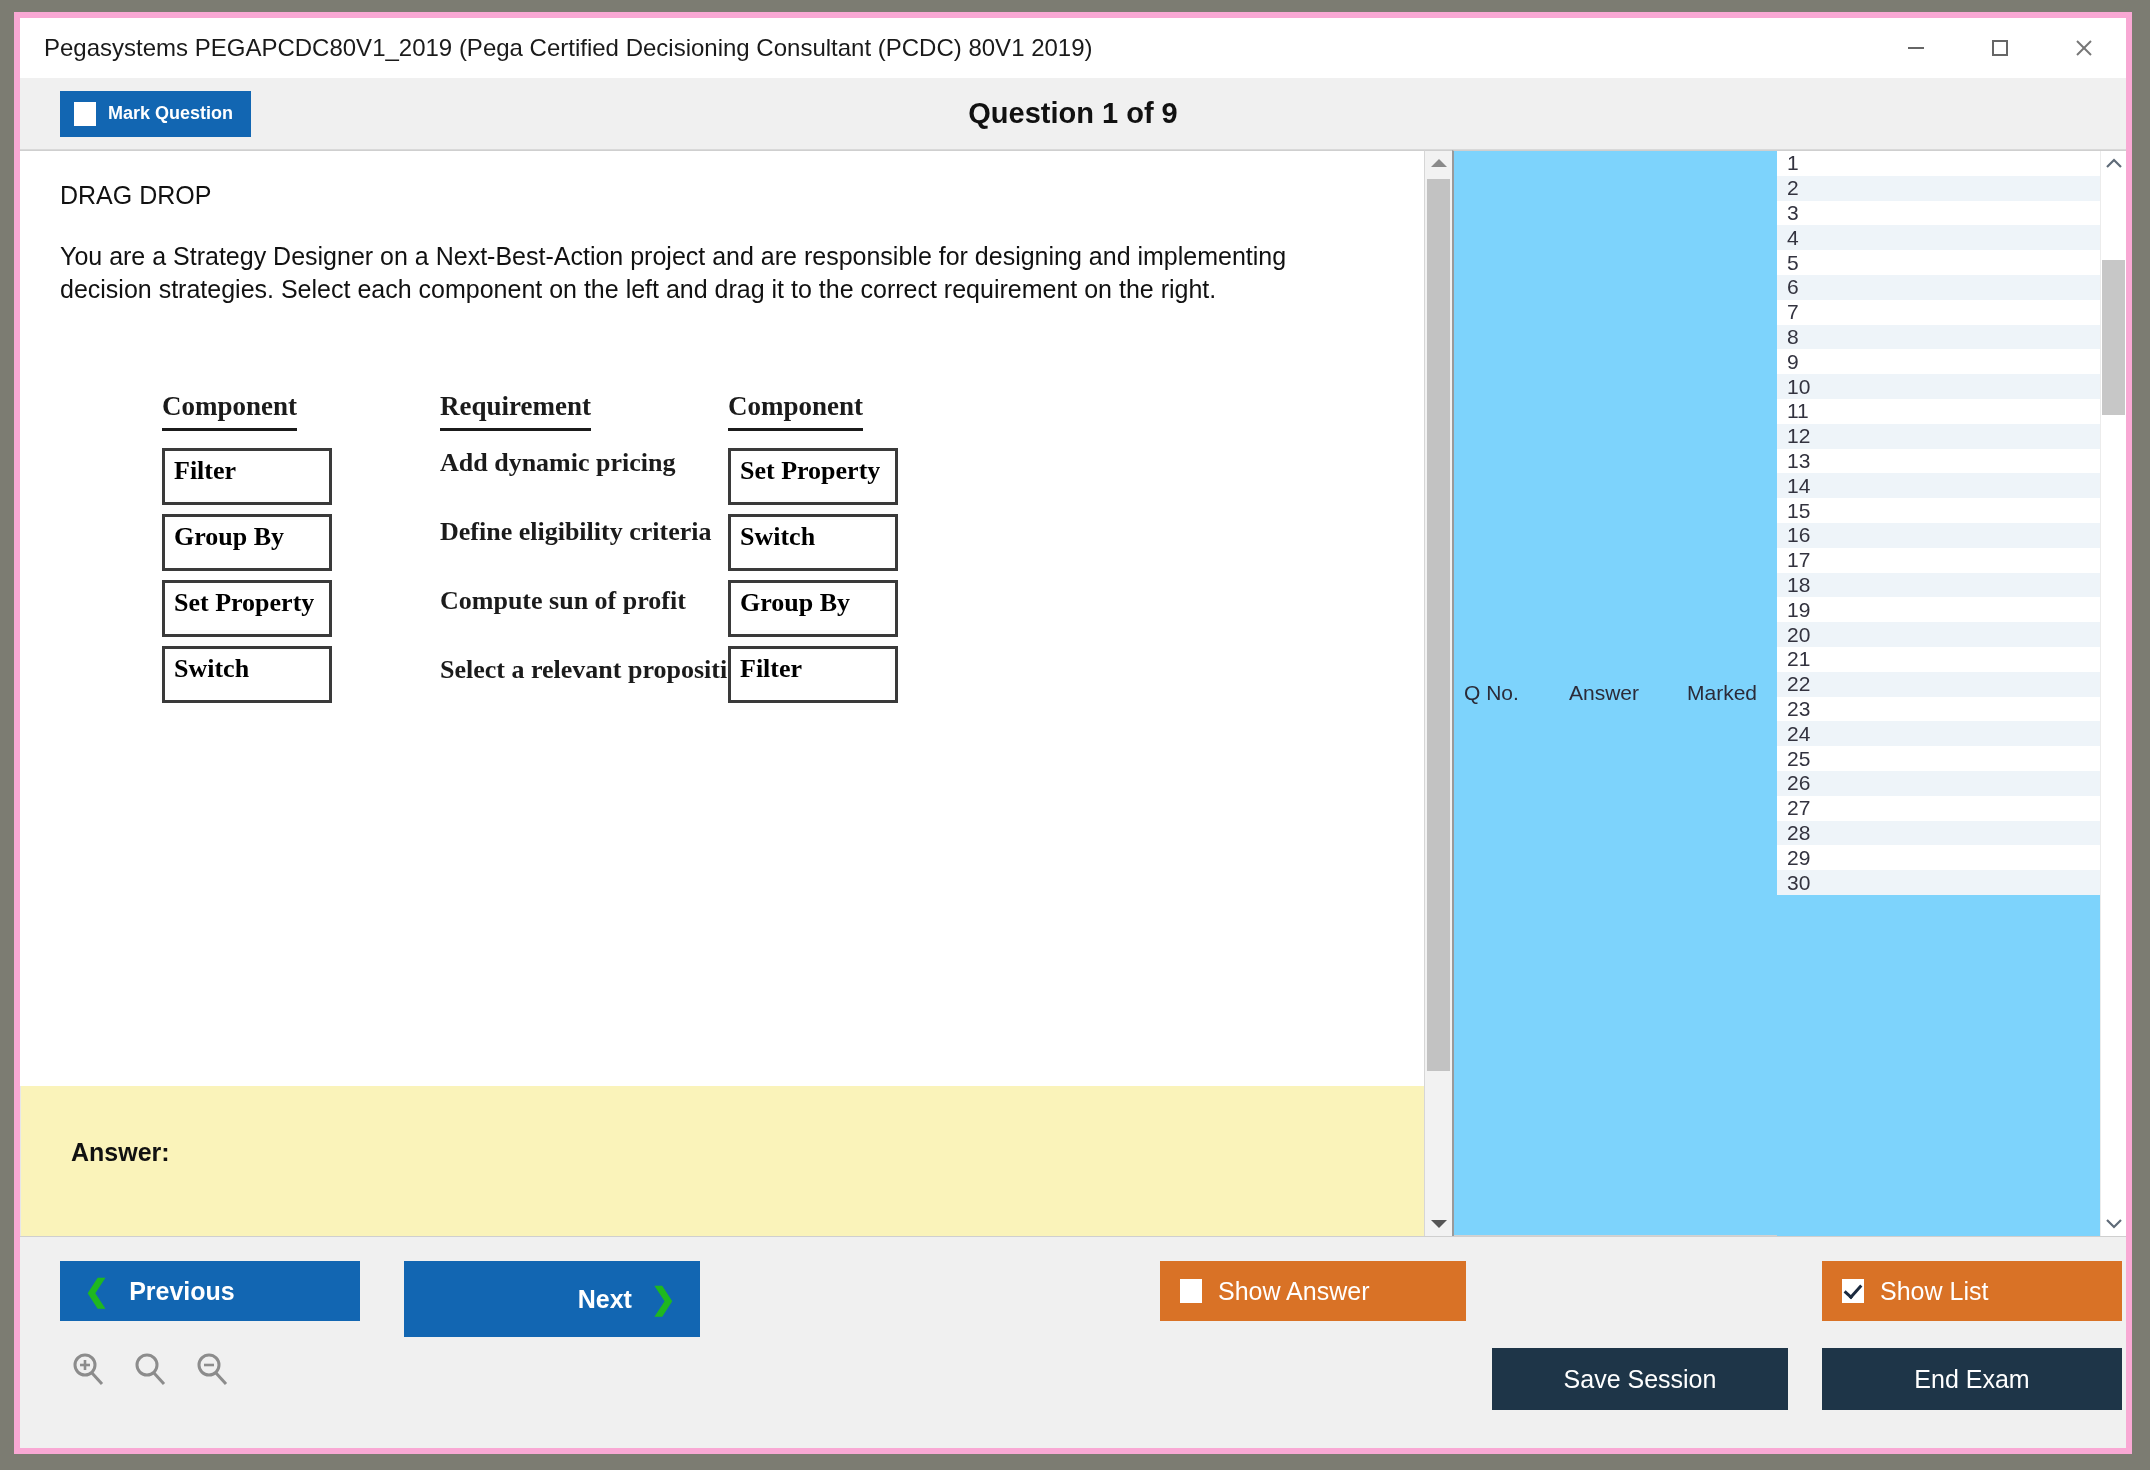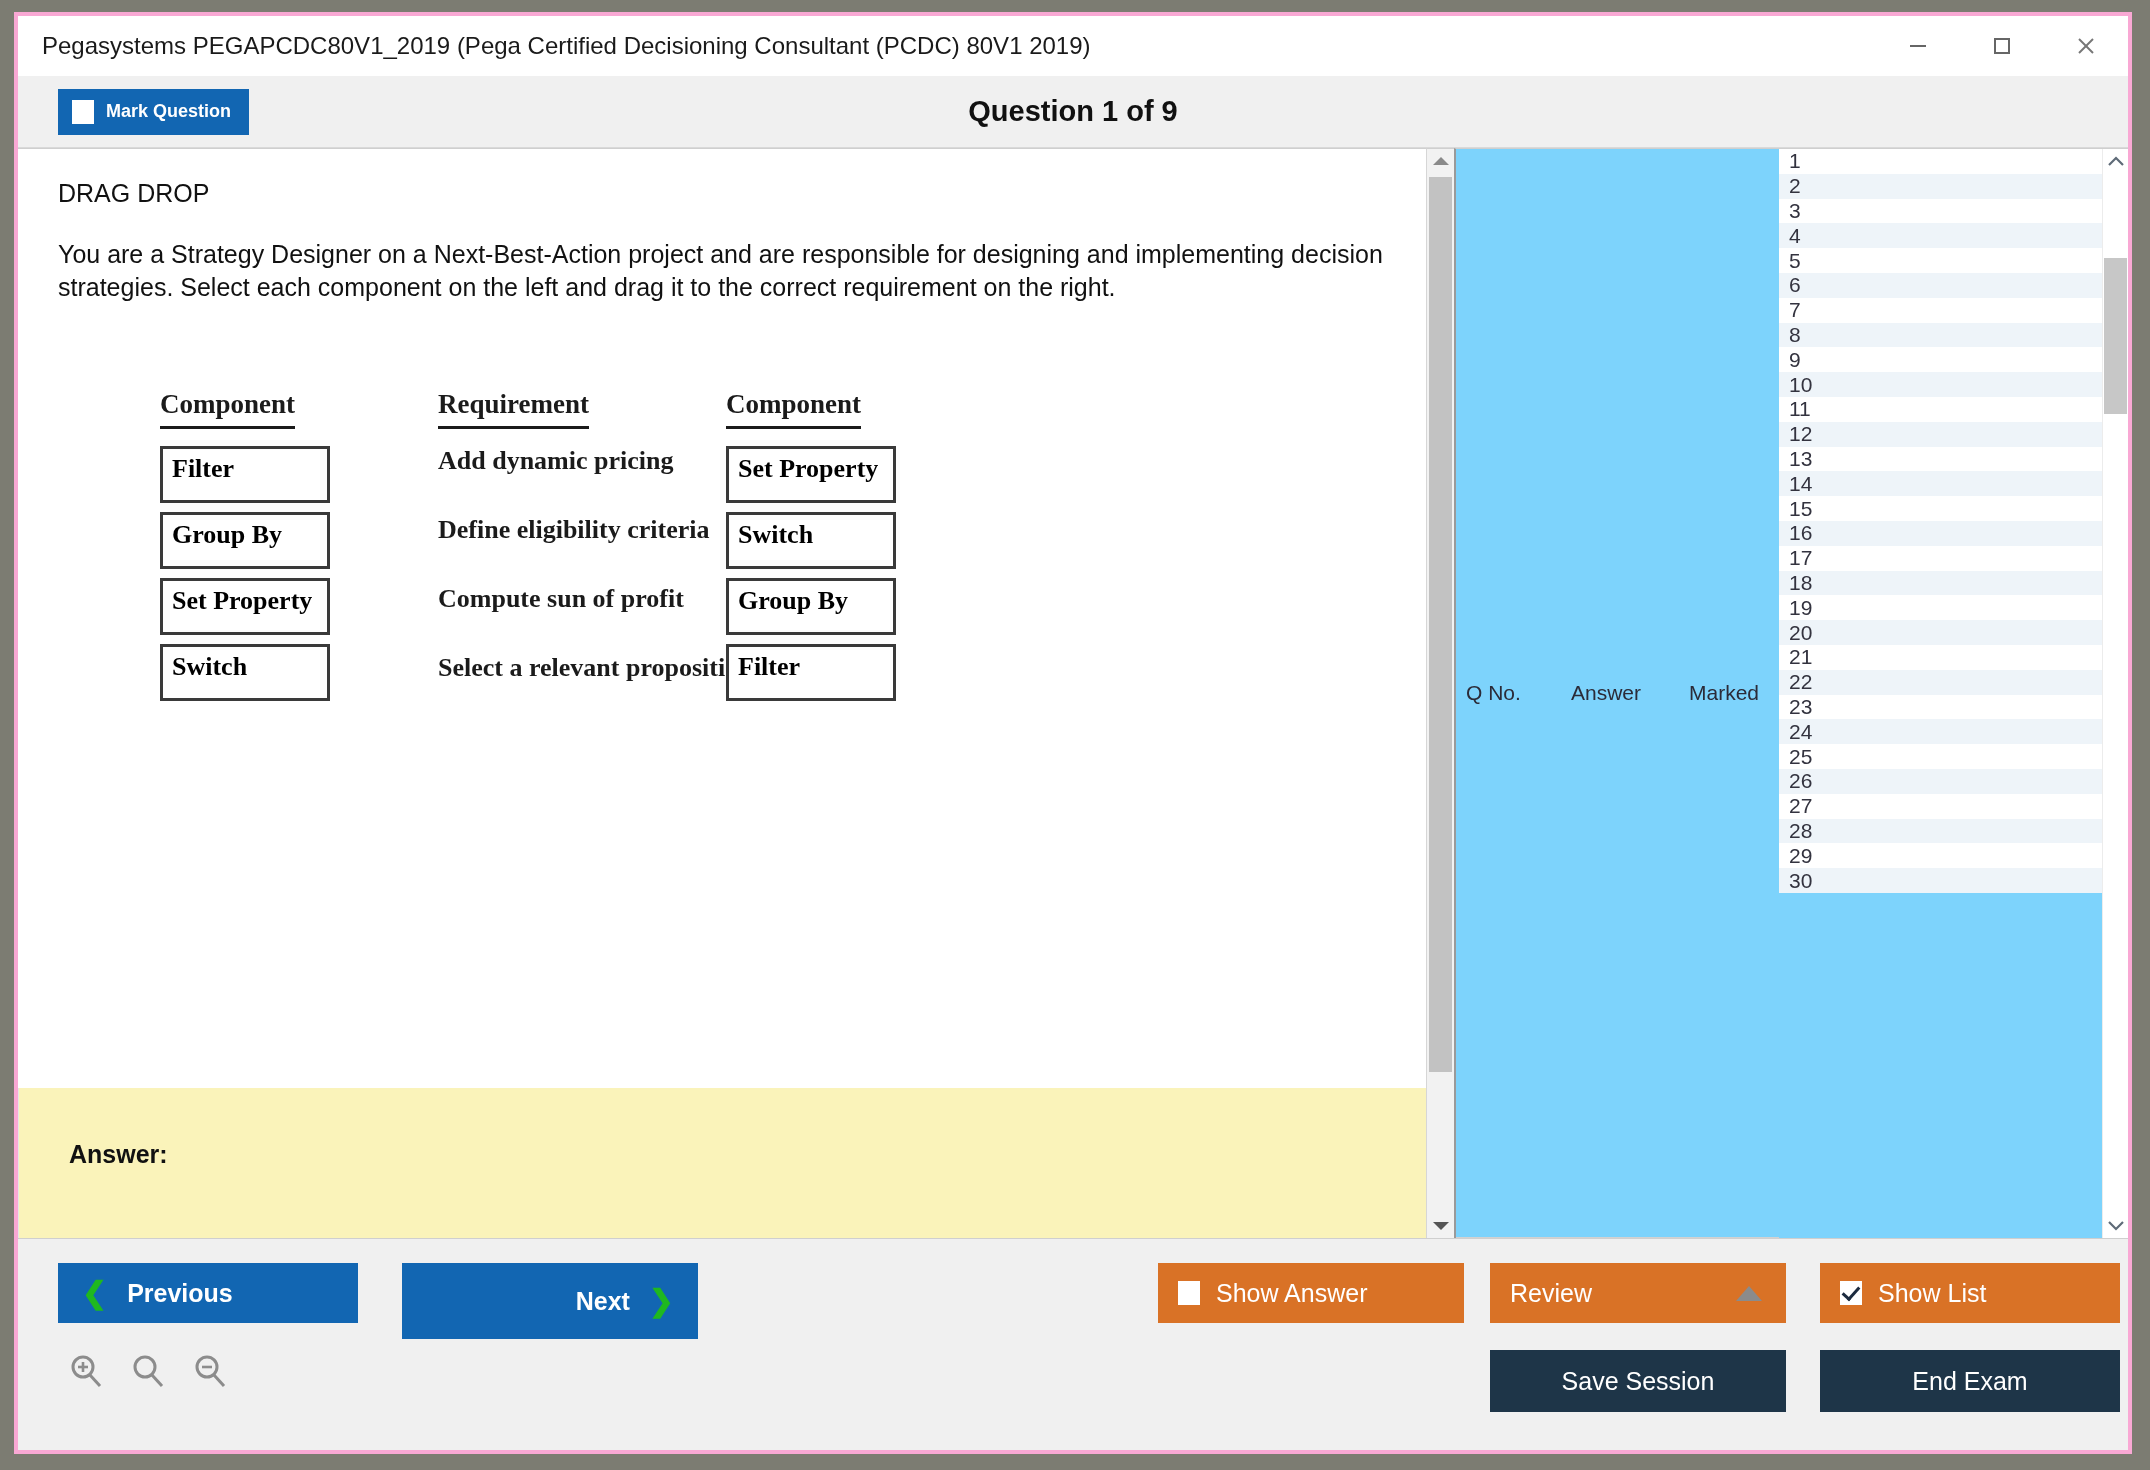--- a/index.html
+++ b/index.html
@@ -7,21 +7,21 @@
     width: 2150px; height: 1470px;
     background: #7c7c72;
     font-family: "Liberation Sans", sans-serif;
     overflow: hidden;
   }
   #app {
     position: absolute;
     left: 14px; top: 12px;
     width: 2118px; height: 1442px;
     background: #ffffff;
-    border: 4px solid #f9a8d4;
+    border: 6px solid #f9a8d4;
     display: flex;
     flex-direction: column;
   }
 
   
   .titlebar {
     height: 60px;
     background: #ffffff;
     display: flex;
     align-items: center;
@@ -615,24 +615,20 @@
     <button class="btn btn-next">
       <span>Next</span>
       <span class="chev">❯</span>
     </button>
 
     <button class="btn btn-showanswer">
       <span class="cb"></span>
       <span>Show Answer</span>
     </button>
 
-    <button class="btn btn-review">
-      <span>Review</span>
-      <span class="tri"></span>
-    </button>
 
     <button class="btn btn-showlist">
       <span class="cb checked"></span>
       <span>Show List</span>
     </button>
 
     <button class="btn btn-save">
       <span>Save Session</span>
     </button>
     <button class="btn btn-end">

